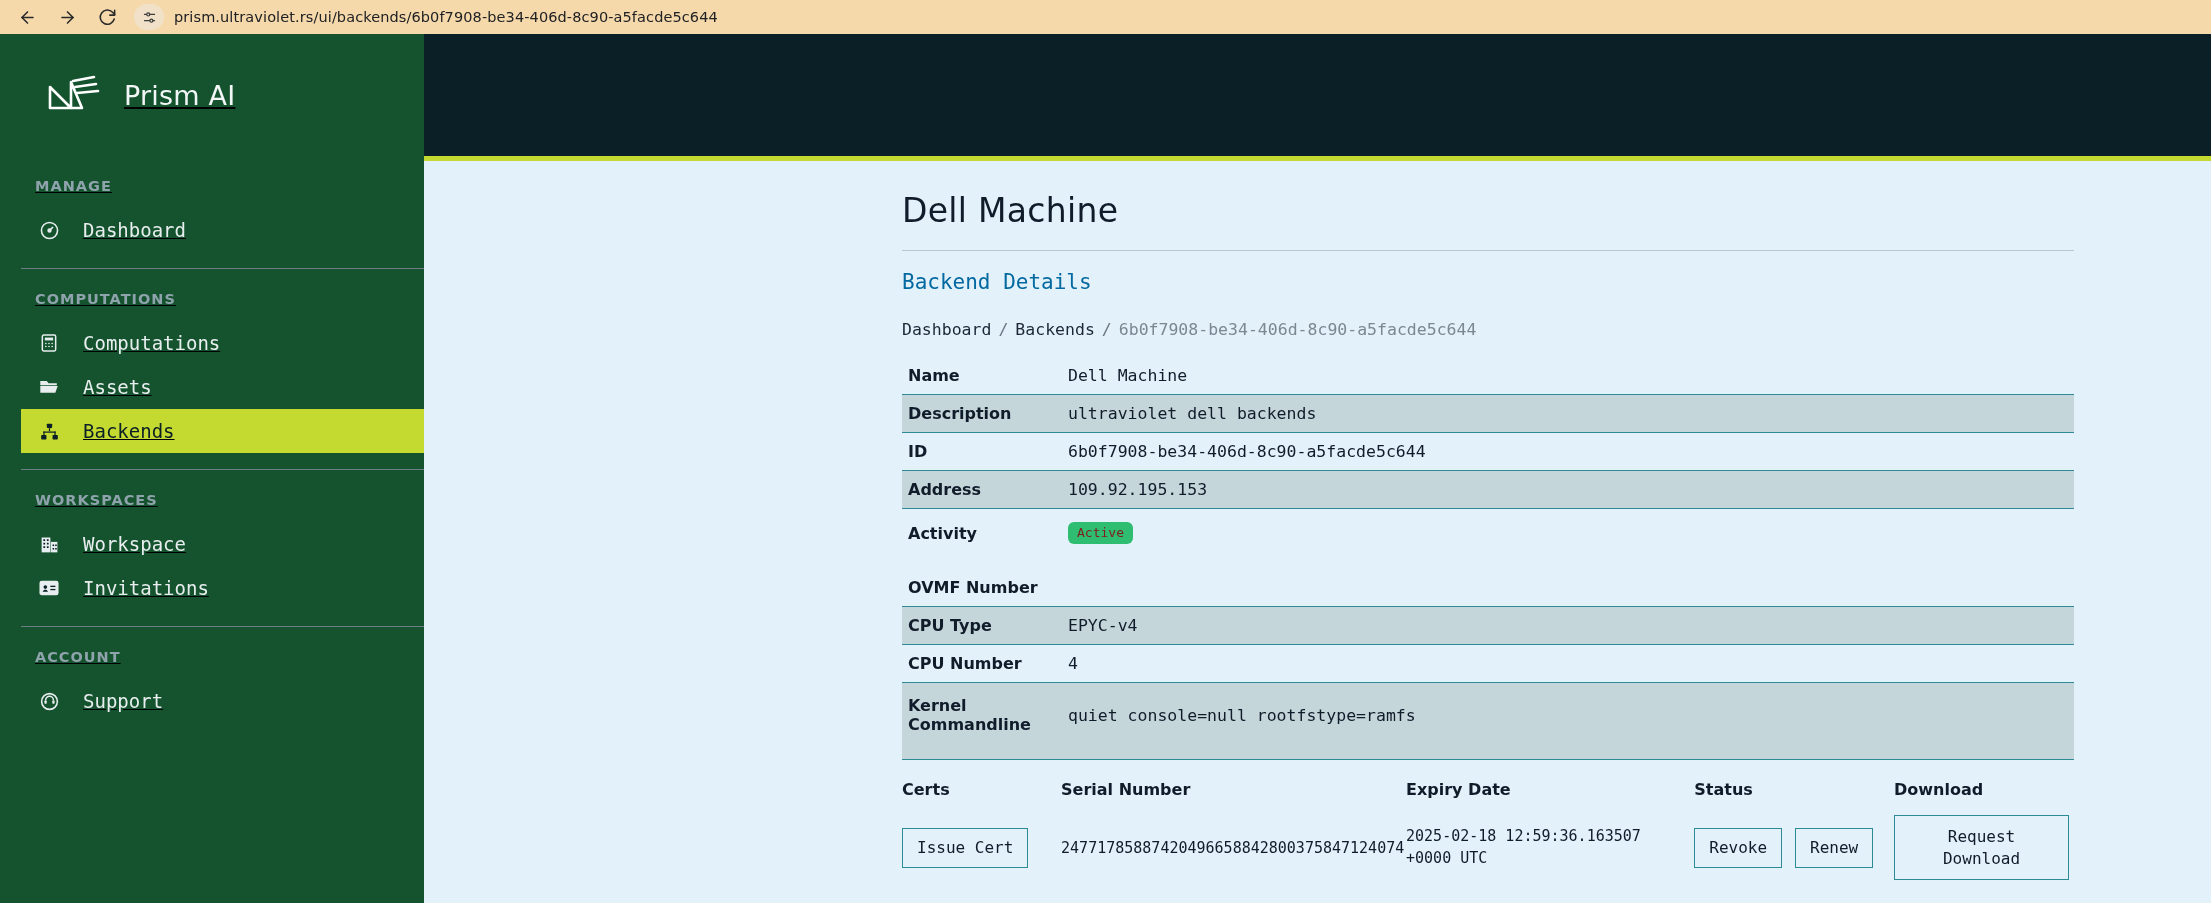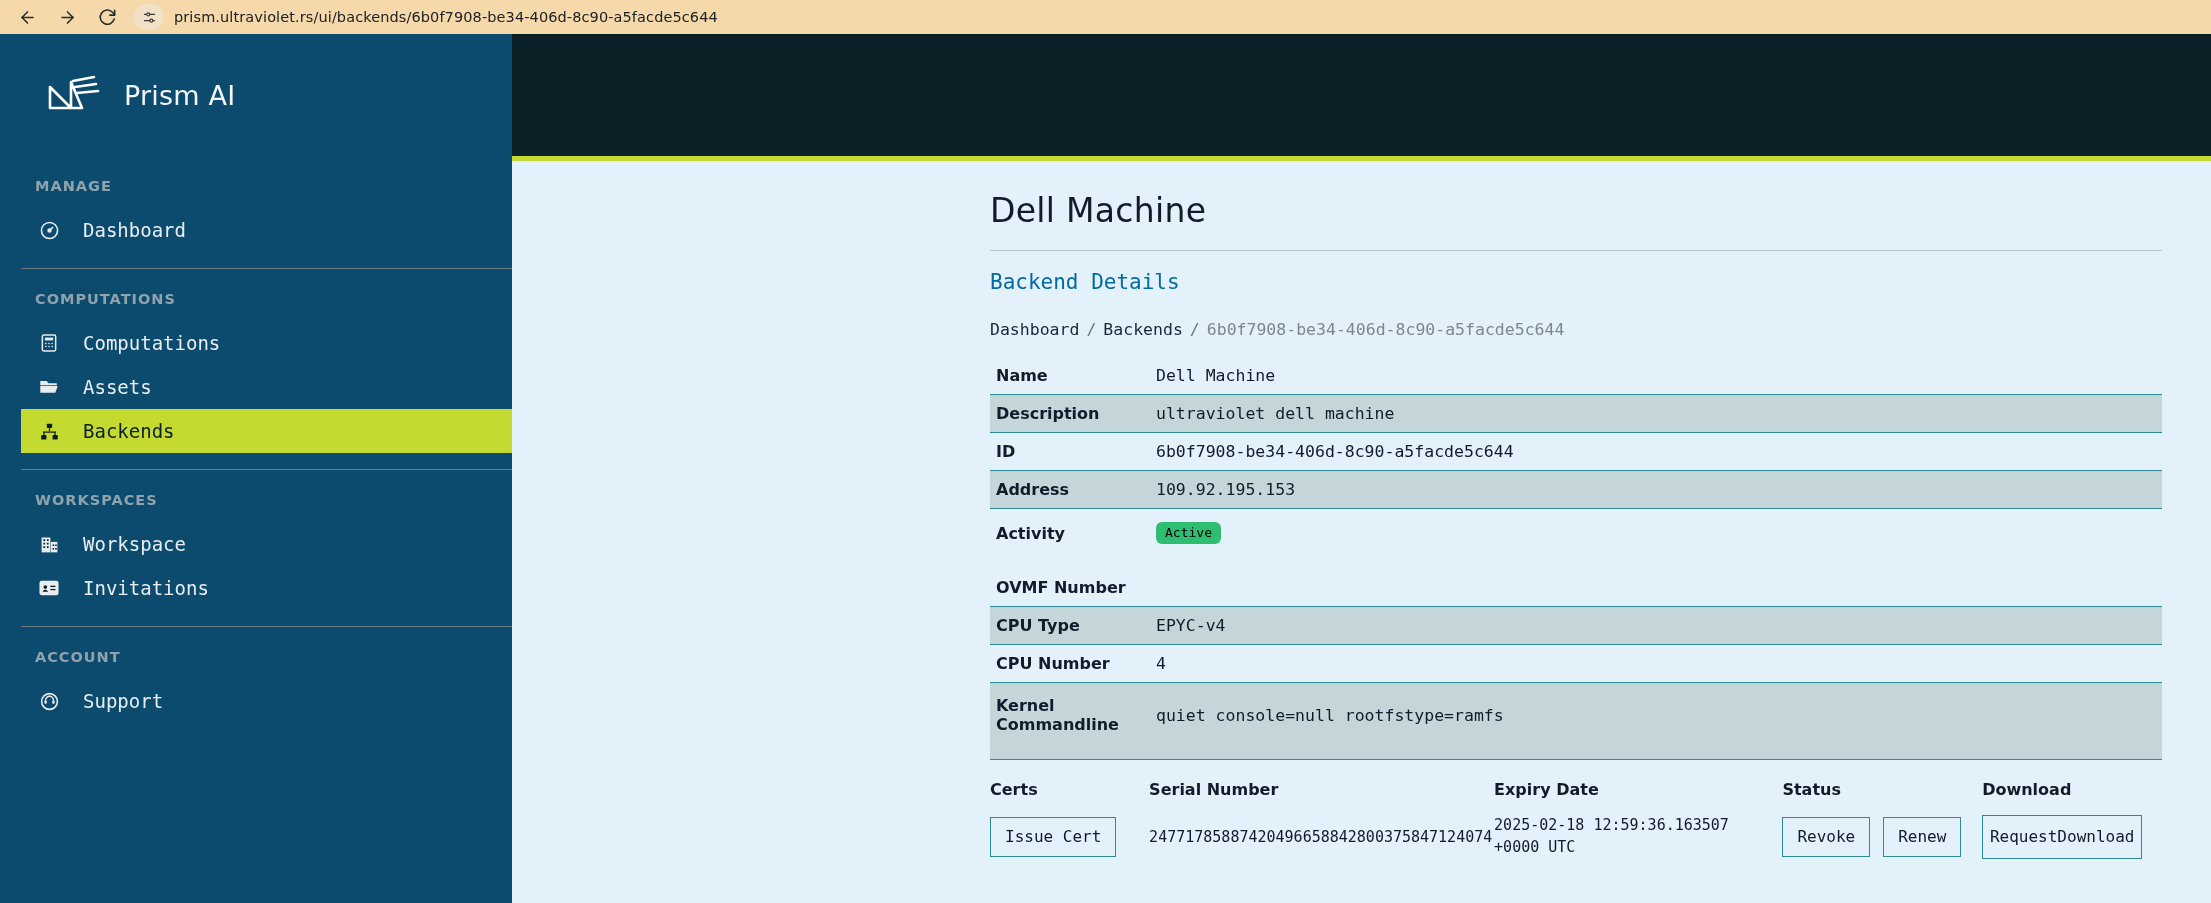--- a/index.html
+++ b/index.html
@@ -52,25 +52,26 @@
   .app {
     position: relative;
     width: 2211px;
     height: 869px;
     background: #ffffff;
     display: flex;
   }
 
   
   .sidebar {
-    width: 512px;
-    background: #0c4a6e;
+    width: 424px;
+    background: #14532d;
     flex: none;
     position: relative;
     z-index: 2;
+    text-decoration: underline;
   }
   .brand {
     height: 122px;
     display: flex;
     align-items: center;
     padding-left: 44px;
     gap: 22px;
   }
   .brand-logo { width: 58px; height: 44px; flex: none; }
   .brand-name {
@@ -202,21 +203,21 @@
     font-size: 16px;
     padding-left: 6px;
   }
   .detail-table td.val {
     font-family: "DejaVu Sans Mono", monospace;
   }
   .row-tall td { padding-top: 13px; padding-bottom: 25px; }
   .badge {
     display: inline-block;
     background: #2fbd72;
-    color: #000000;
+    color: #7f1d1d;
     border-radius: 6px;
     font-family: "DejaVu Sans Mono", monospace;
     font-size: 13px;
     padding: 4px 9px;
     line-height: 1.1;
   }
 
   
   .certs-wrap { padding-top: 20px; }
   .certs-table {
@@ -253,23 +254,23 @@
     border: 1px solid #2e8a95;
     color: #111c2b;
     font-family: "DejaVu Sans Mono", monospace;
     font-size: 16px;
     padding: 8px 14px;
     cursor: pointer;
     line-height: 1.35;
     text-align: center;
   }
   .btn-download {
-    width: 160px;
+    width: 175px;
     padding: 10px 8px;
-    flex-direction: row;
+    flex-direction: column;
   }
   .btn-row { display: flex; gap: 13px; }
 
   .serial-cell { white-space: nowrap; }
   .expiry-cell { line-height: 1.45; }
 </style>
 </head>
 <body>
 
 <div class="browser-bar">
@@ -450,21 +451,21 @@
         </div>
 
         <table class="detail-table">
           <tbody>
               <tr>
             <td class="key">Name</td>
             <td class="val">Dell Machine</td>
           </tr>
           <tr class="shaded">
             <td class="key">Description</td>
-            <td class="val">ultraviolet dell machine</td>
+            <td class="val">ultraviolet dell backends</td>
           </tr>
           <tr>
             <td class="key">ID</td>
             <td class="val">6b0f7908-be34-406d-8c90-a5facde5c644</td>
           </tr>
           <tr class="shaded">
             <td class="key">Address</td>
             <td class="val">109.92.195.153</td>
           </tr>
           <tr class="row-tall">

